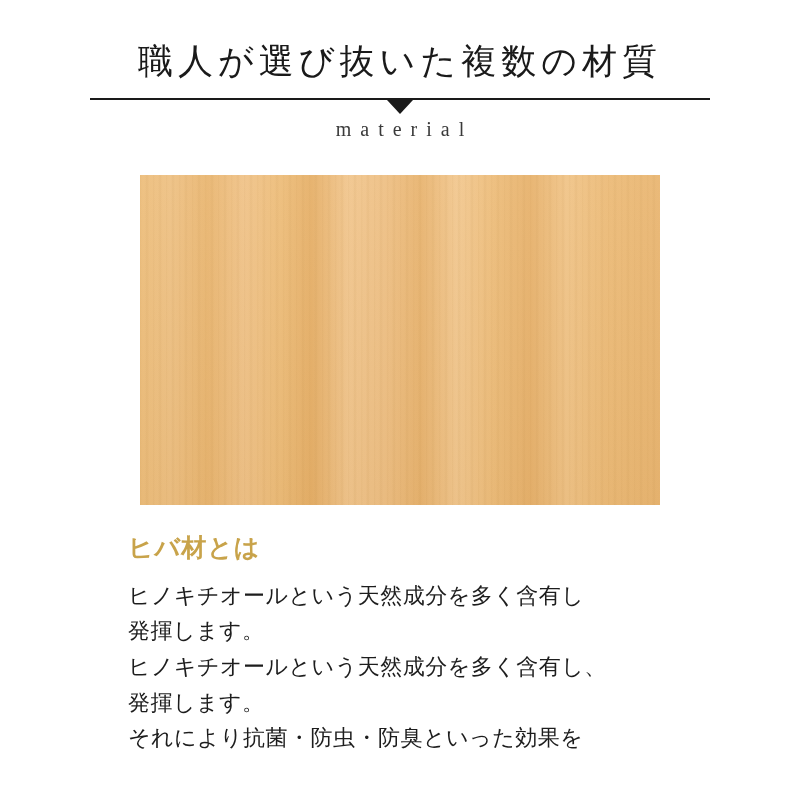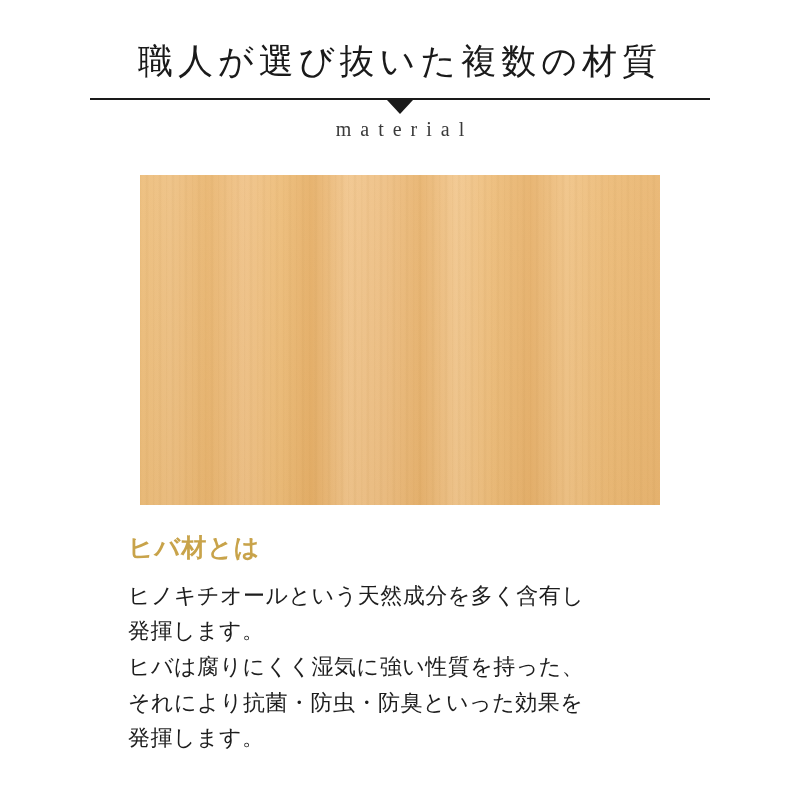--- a/index.html
+++ b/index.html
@@ -162,19 +162,19 @@
     <div class="wood"></div>
     <div class="wood-shade"></div>
   </div>
 
   <div class="content">
     <div class="section-title">ヒバ材とは</div>
 
     <div class="body-text">
       <p>ヒノキチオールという天然成分を多く含有し</p>
       <p>発揮します。</p>
-      <p>ヒバは腐りにくく湿気に強い性質を持った、</p>
+      <p>ヒノキチオールという天然成分を多く含有し、</p>
+      <p>発揮します。</p>
       <p>それにより抗菌・防虫・防臭といった効果を</p>
-      <p>発揮します。</p>
     </div>
   </div>
 
 </div>
 
 </body></html>

